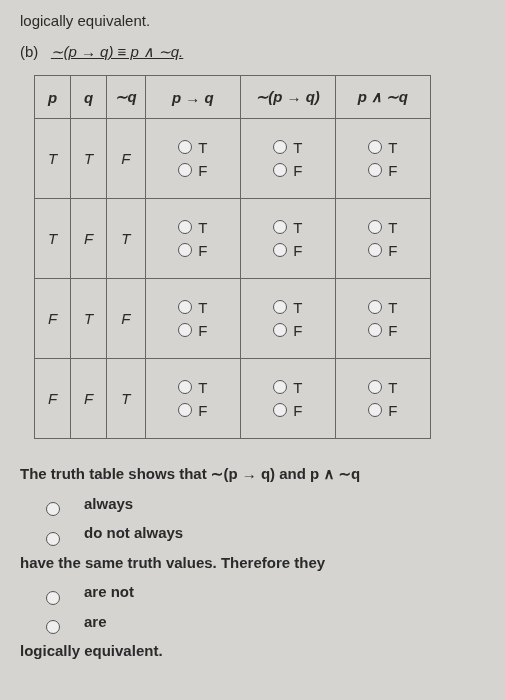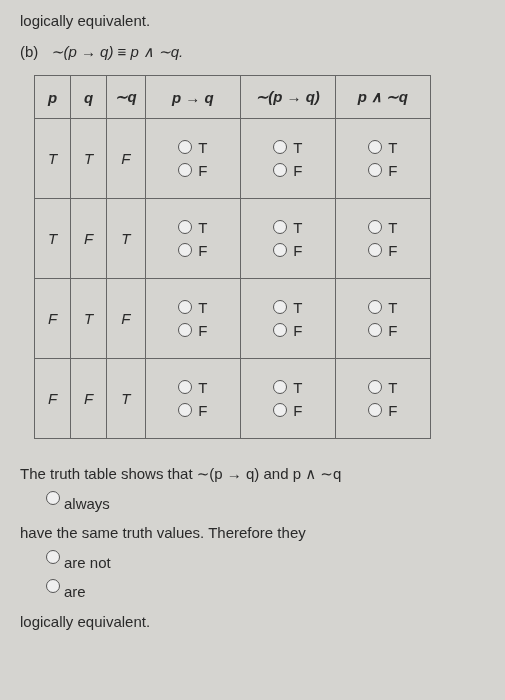--- a/index.html
+++ b/index.html
@@ -18,20 +18,21 @@
       overflow: hidden;
     }
     .intro {
       margin-bottom: 14px;
     }
     .part-b {
       margin-bottom: 14px;
     }
     .italic {
       font-style: italic;
+      text-decoration: underline;
     }
     table {
       border-collapse: collapse;
       margin: 0 auto 22px 14px;
     }
     th, td {
       border: 1px solid #666;
       text-align: center;
       vertical-align: middle;
       font-weight: normal;
@@ -62,26 +63,27 @@
     .radio-circle {
       display: inline-block;
       width: 14px;
       height: 14px;
       border: 1.5px solid #555;
       border-radius: 50%;
       background: #efefef;
     }
     .bottom-text {
       line-height: 1.7;
+      font-weight: bold;
     }
     .indent {
       margin-left: 26px;
       display: flex;
-      align-items: flex-start;
-      gap: 4px;
+      align-items: flex-end;
+      gap: 24px;
       margin-top: 4px;
       margin-bottom: 4px;
     }
   </style>
 </head>
 <body>
 
 <div class="intro">logically equivalent.</div>
 
 <div class="part-b">
@@ -267,20 +269,24 @@
       </tr>
     </tbody>
 </table>
 
 <div class="bottom-text">
   <div>The truth table shows that ∼(p → q) and p ∧ ∼q</div>
   <div class="indent">
     <span class="radio-circle"></span>
     <span>always</span>
   </div>
+  <div class="indent">
+    <span class="radio-circle"></span>
+    <span>do not always</span>
+  </div>
   <div>have the same truth values. Therefore they</div>
   <div class="indent">
     <span class="radio-circle"></span>
     <span>are not</span>
   </div>
   <div class="indent">
     <span class="radio-circle"></span>
     <span>are</span>
   </div>
   <div>logically equivalent.</div>

